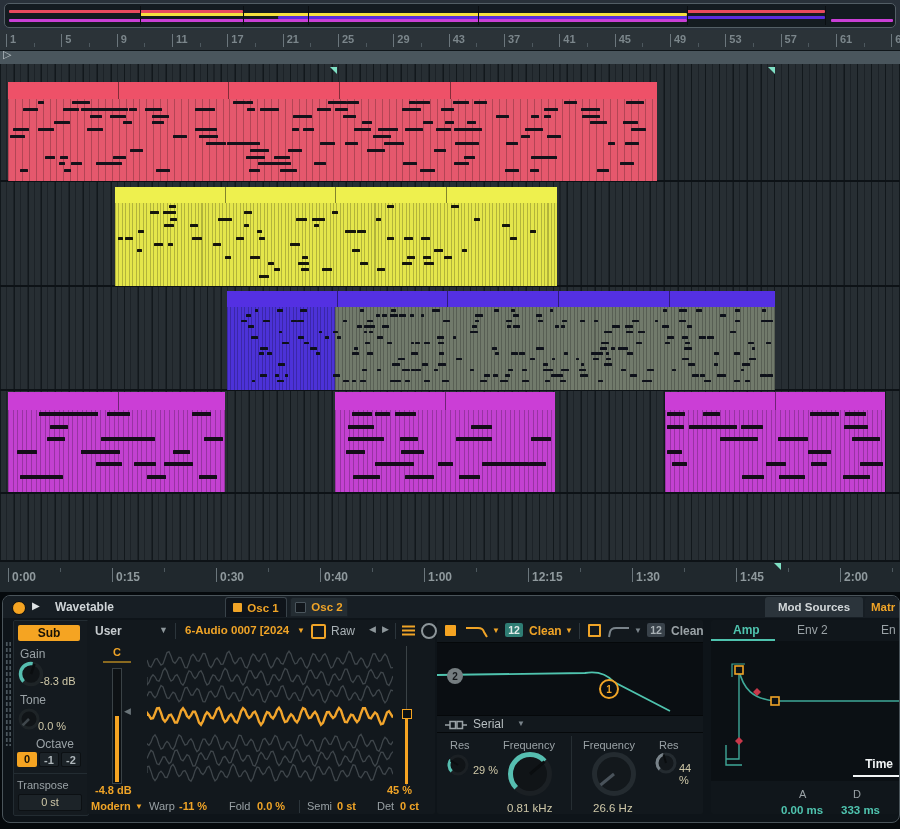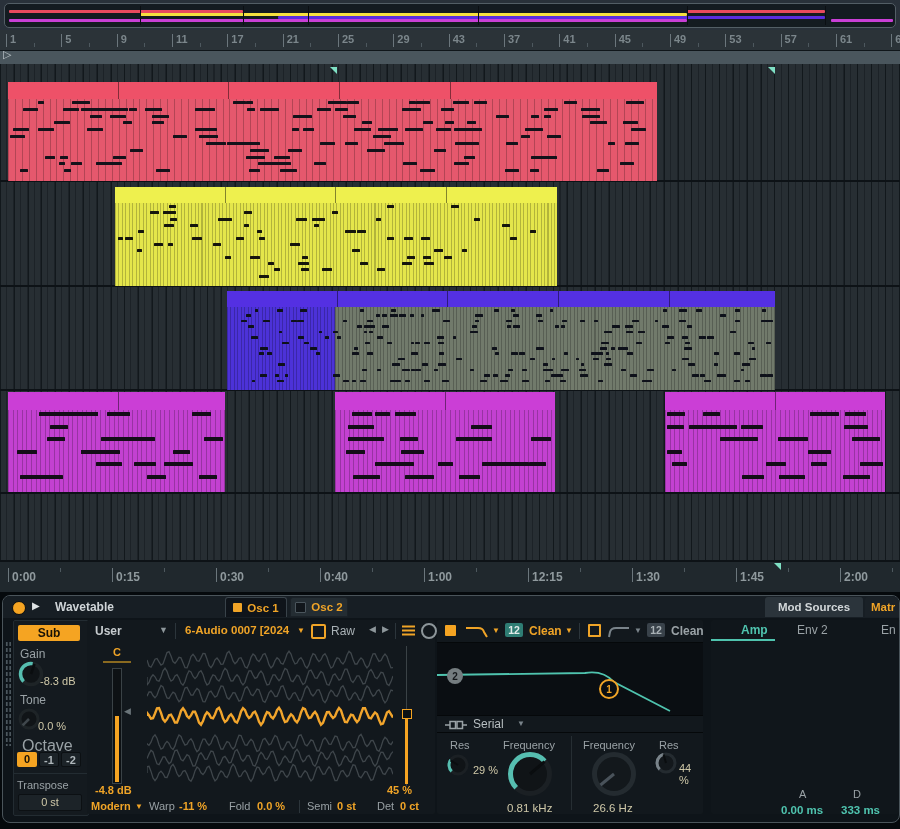--- a/index.html
+++ b/index.html
@@ -713,21 +713,21 @@
           <circle cx="15" cy="15" r="10.5" fill="none" stroke="#56beb0" stroke-width="3.5" pathLength="100" stroke-dasharray="40 100" transform="rotate(135 15 15)"></circle>
           <line x1="15" y1="15" x2="18.5" y2="5" stroke="#0a0d0f" stroke-width="2.5"></line>
         </svg>
         <span class="val" style="left:26px;top:54px;">-8.3 dB</span>
         <span class="lab" style="left:6px;top:72px;font-size:12px;">Tone</span>
         <svg class="abs" style="left:2px;top:85px;" width="26" height="26">
           <circle cx="13" cy="13" r="9" fill="#101417" stroke="#1e2427" stroke-width="3"></circle>
           <line x1="13" y1="13" x2="6.6" y2="19.4" stroke="#3f474c" stroke-width="2.5"></line>
         </svg>
         <span class="val" style="left:24px;top:99px;">0.0 %</span>
-        <span class="lab" style="left:8px;top:116px;font-size:16px;">Octave</span>
+        <span class="lab" style="left:22px;top:116px;font-size:12px;">Octave</span>
         <div class="octbtn" style="left:3px;top:131px;background:#f5a422;color:#181206;">0</div>
         <div class="octbtn" style="left:25px;top:131px;background:#1c2328;color:#aeb6ba;border:1px solid #0c1013;">-1</div>
         <div class="octbtn" style="left:47px;top:131px;background:#1c2328;color:#aeb6ba;border:1px solid #0c1013;">-2</div>
         <div class="abs" style="left:0;top:152px;width:74px;height:1px;background:#232c32;"></div>
         <span class="lab" style="left:3px;top:158px;">Transpose</span>
         <div class="abs" style="left:4px;top:173px;width:62px;height:15px;background:#1c2328;border:1px solid #0c1013;color:#cfc8a8;font-size:11px;text-align:center;line-height:15px;border-radius:2px;">0 st</div>
       </div>
 
       <div class="panel" style="left:84px;width:348px;">
         <span class="abs" style="left:8px;top:4px;font-size:12px;font-weight:bold;color:#c6cbce;">User</span>
@@ -852,25 +852,39 @@
         <span class="lab" style="left:222px;top:119px;">Res</span>
         <svg class="abs" style="left:216px;top:130px;" width="26" height="26">
           <circle cx="13" cy="13" r="9" fill="#13181c" stroke="#242b30" stroke-width="3"></circle>
           <circle cx="13" cy="13" r="9" fill="none" stroke="#79838a" stroke-width="3" pathLength="100" stroke-dasharray="33 100" transform="rotate(135 13 13)"></circle>
           <line x1="13" y1="13" x2="10.6" y2="4.4" stroke="#0a0d0f" stroke-width="2"></line>
         </svg>
         <span class="val" style="left:242px;top:142px;">44 %</span>
       </div>
 
       <div class="panel" style="left:708px;width:188px;background:#10161b;">
-        <span class="abs" style="left:22px;top:3px;font-size:12px;font-weight:bold;color:#4fc3ae;margin-left:8px;">Amp</span>
+        <span class="abs" style="left:22px;top:3px;font-size:12px;font-weight:bold;color:#4fc3ae;">Amp</span>
         <span class="abs" style="left:86px;top:3px;font-size:12px;color:#9aa2a6;">Env 2</span>
         <span class="abs" style="left:170px;top:3px;font-size:12px;color:#9aa2a6;">En</span>
         <div class="abs" style="left:0;top:19px;width:64px;height:2px;background:#4fc3ae;"></div>
 
+        <div class="display" style="left:0;top:21px;width:188px;height:140px;background:#0b1014;">
+          <svg width="188" height="140">
+            <path d="M28 29 C32 48 42 58 64 60 L188 60" fill="none" stroke="#3fa898" stroke-width="1.6"></path>
+            <line x1="28" y1="29" x2="28" y2="100" stroke="#3fa898" stroke-width="1.4"></line>
+            <path d="M28 100 L28 118 L15 118 M15 104 L15 124 L31 124" fill="none" stroke="#3fa898" stroke-width="1.4"></path>
+            <path d="M21 36 L21 23 L34 23" fill="none" stroke="#3fa898" stroke-width="1.2"></path>
+            <rect x="24" y="25" width="8" height="8" fill="#0b1014" stroke="#f0a427" stroke-width="1.6"></rect>
+            <rect x="60" y="56" width="8" height="8" fill="#0b1014" stroke="#f0a427" stroke-width="1.6"></rect>
+            <path d="M46 47 l4 4 l-4 4 l-4 -4 Z" fill="#c8384a"></path>
+            <path d="M28 96 l4 4 l-4 4 l-4 -4 Z" fill="#c8384a"></path>
+          </svg>
+          <span class="abs" style="right:6px;top:116px;font-size:12px;font-weight:bold;color:#f2f5f6;">Time</span>
+          <div class="abs" style="right:0;top:134px;width:46px;height:2px;background:#f2f5f6;"></div>
+        </div>
 
         <span class="envlab" style="left:88px;top:168px;">A</span>
         <span class="envlab" style="left:142px;top:168px;">D</span>
         <span class="tealval" style="left:70px;top:184px;">0.00 ms</span>
         <span class="tealval" style="left:130px;top:184px;">333 ms</span>
       </div>
 
     </div>
   </div>
 <div class="cue-tri" style="left: 330px; top: 67px;"></div>

